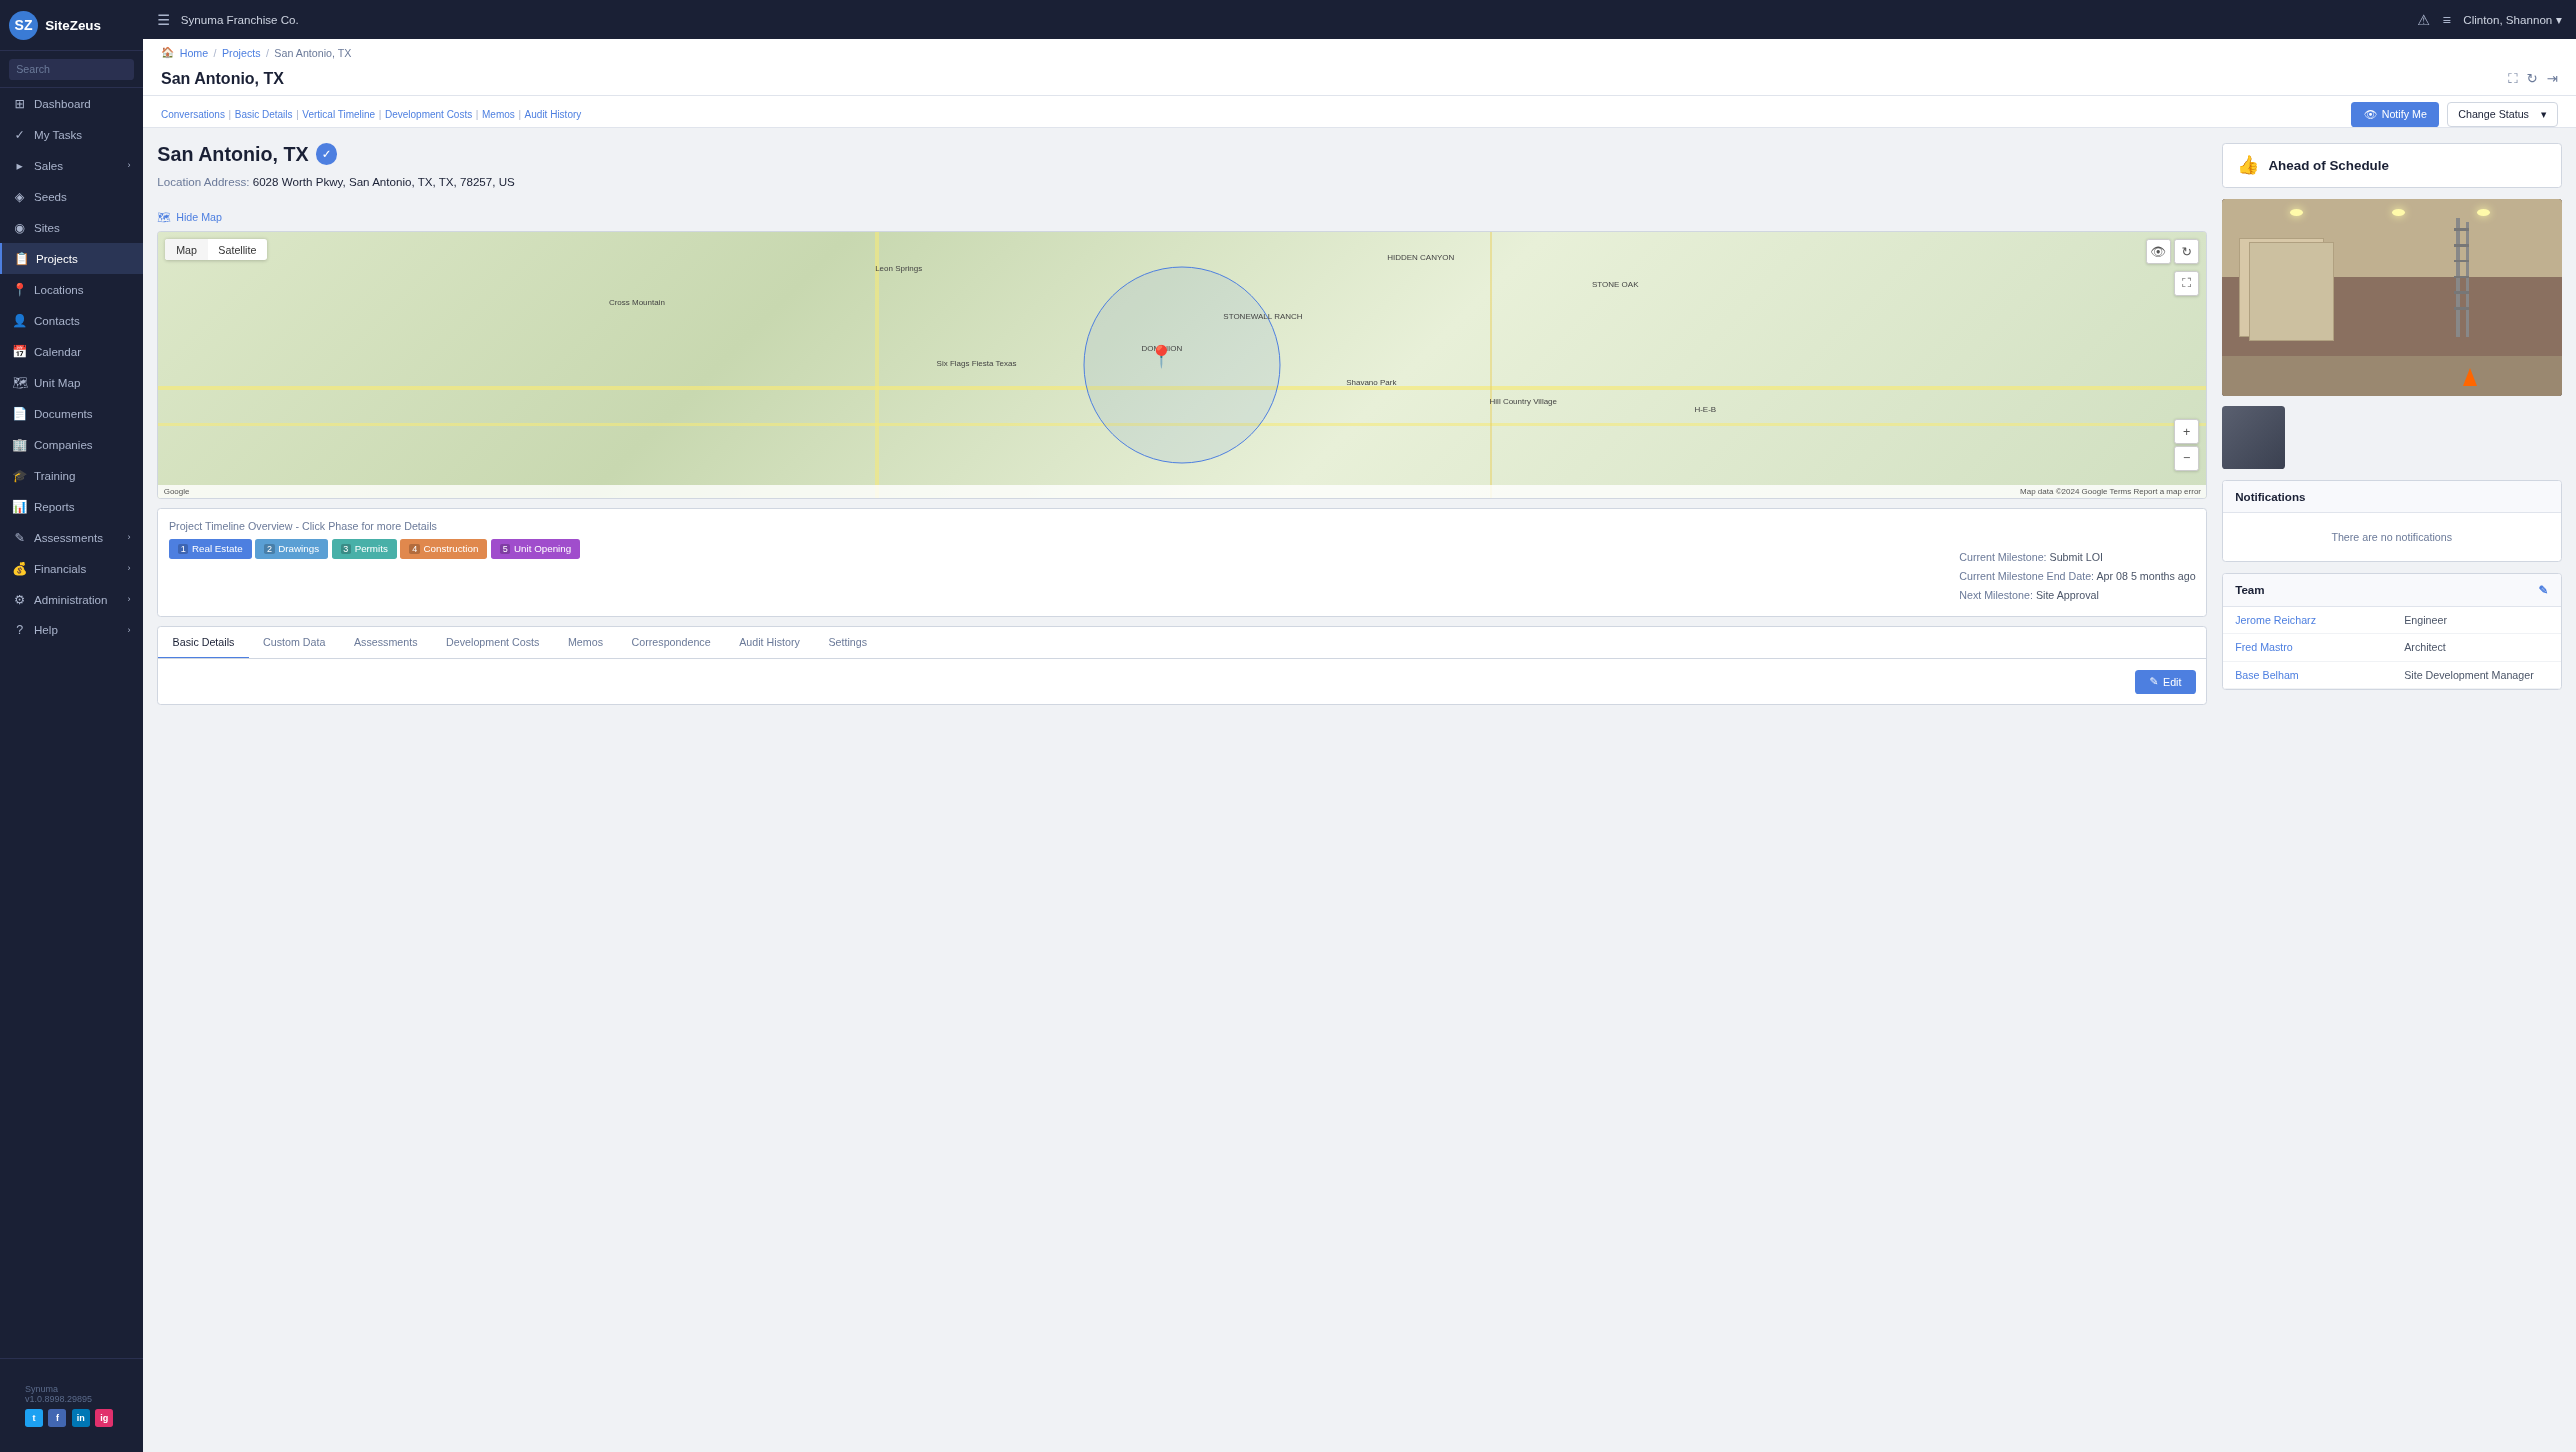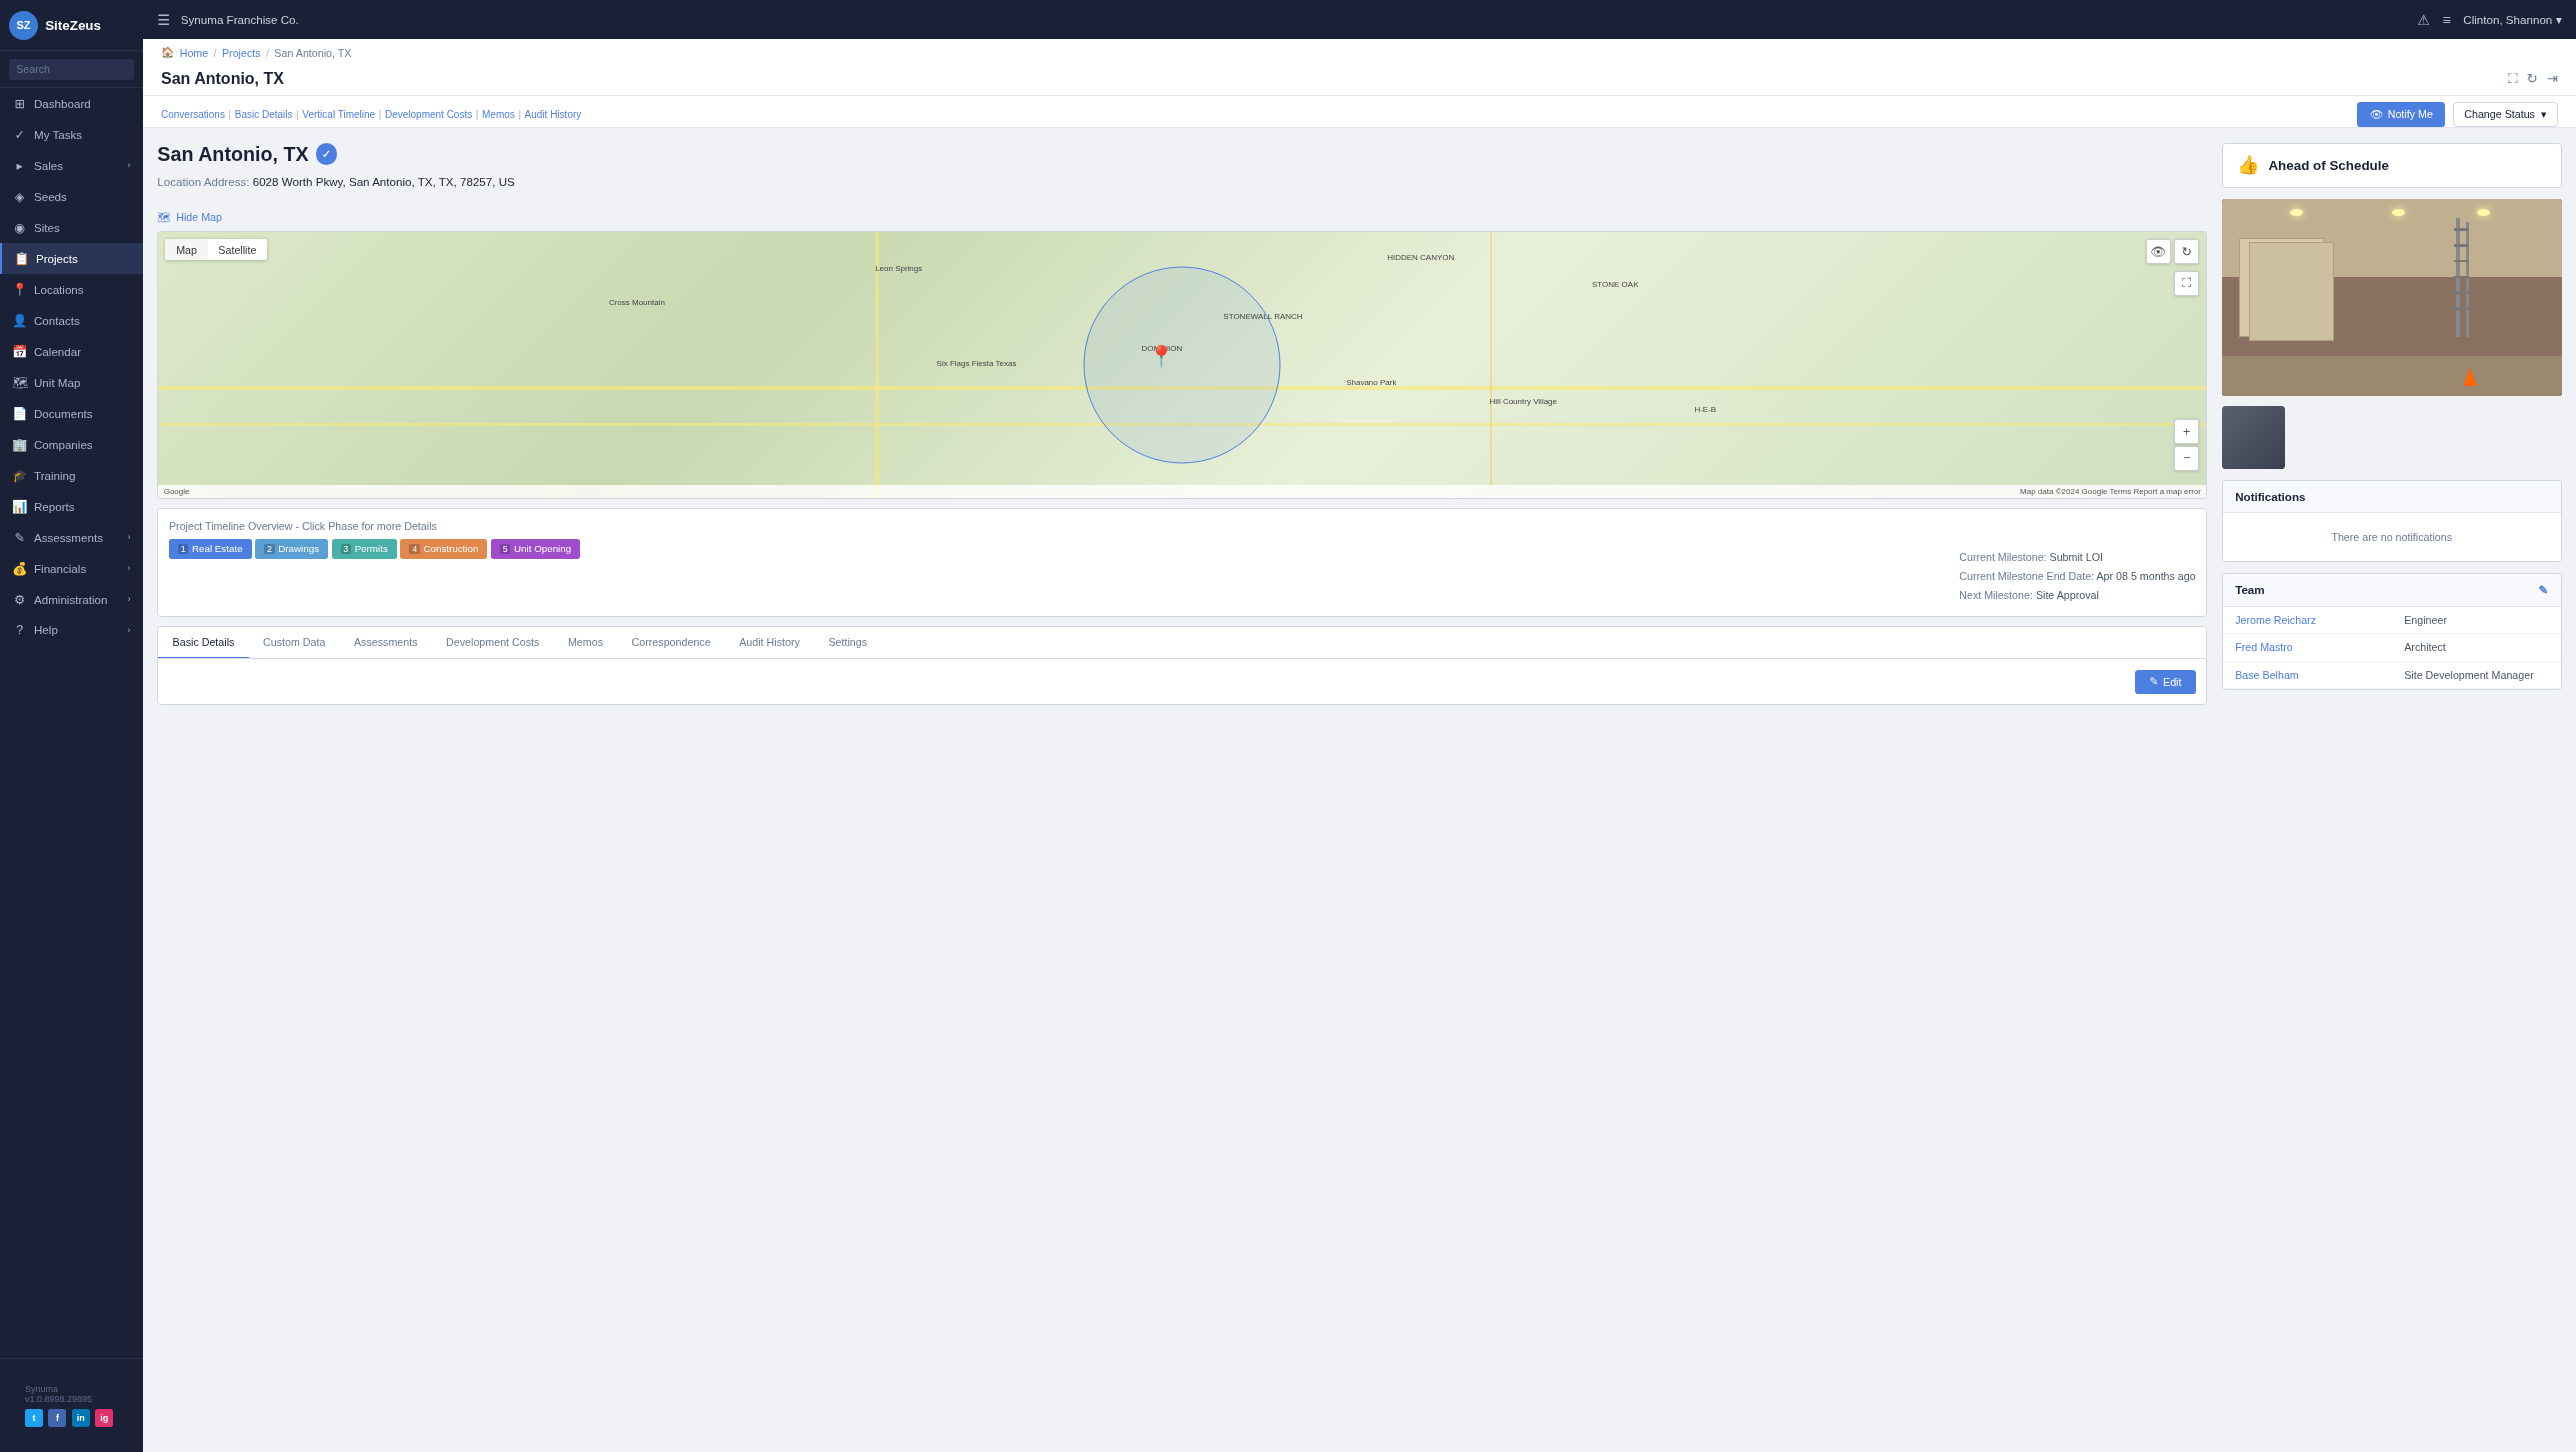--- a/index.html
+++ b/index.html
@@ -21,21 +21,21 @@
       align-items: center;
       gap: 7.2px;
       padding: 10.7px 9px;
       border-bottom: 0.9px solid #2a3050;
     }
     .logo-circle {
       width: 29px; height: 29px;
       background: #3a7bd5;
       border-radius: 50%;
       display: flex; align-items: center; justify-content: center;
-      font-weight: bold; color: white; font-size: 11px;
+      font-weight: bold; color: white; font-size: 14px;
     }
     .logo-text { font-size: 13.4px; font-weight: 600; color: white; }
     .sidebar-search {
       padding: 7.2px 9px;
       border-bottom: 0.9px solid #2a3050;
     }
     .sidebar-search input {
       width: 100%;
       background: #2a3050;
       border: none;
@@ -155,21 +155,21 @@
       display: flex; align-items: center; gap: 4.5px;
     }
     .btn-change-status {
       background: white;
       color: #1a2035;
       border: 0.9px solid #d0d6e0;
       border-radius: 4px;
       padding: 5.4px 10.7px;
       font-size: 10.7px;
       cursor: pointer;
-      display: flex; align-items: center; gap: 6px;
+      display: flex; align-items: center; gap: 12px;
     }
 
     
     .body-content {
       display: flex;
       gap: 0;
       padding: 14.3px;
       gap: 14.3px;
     }
 

